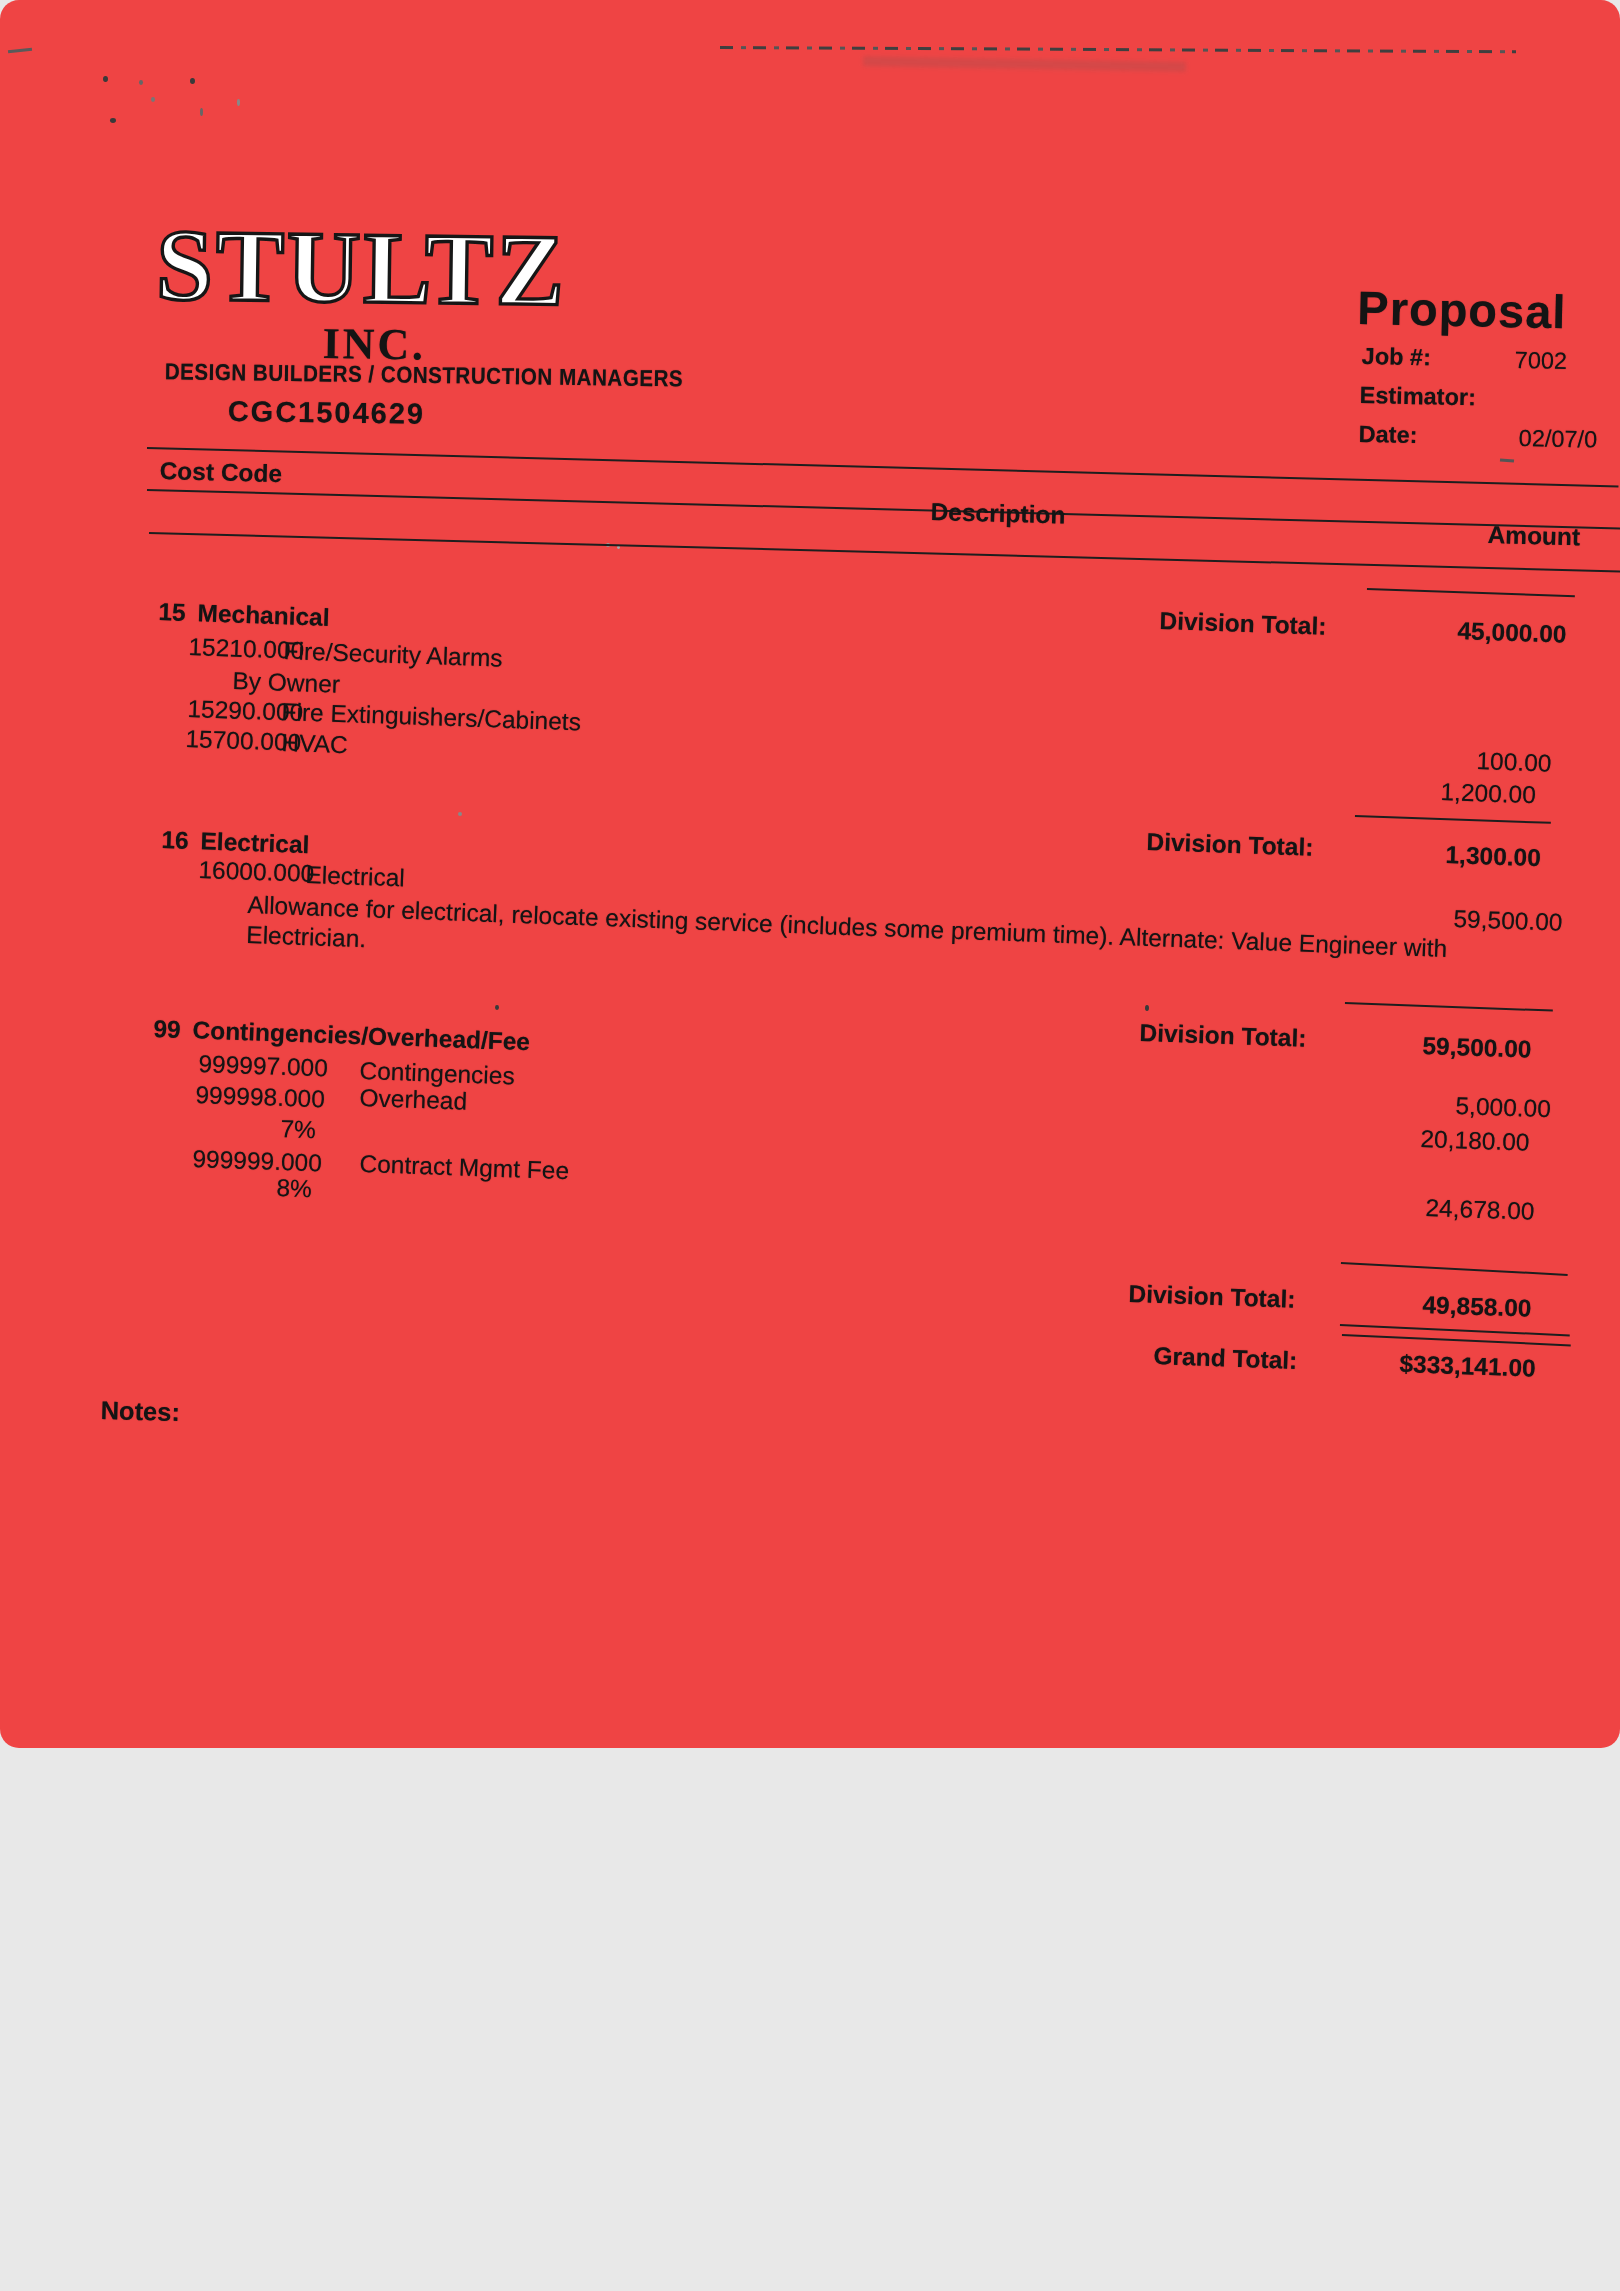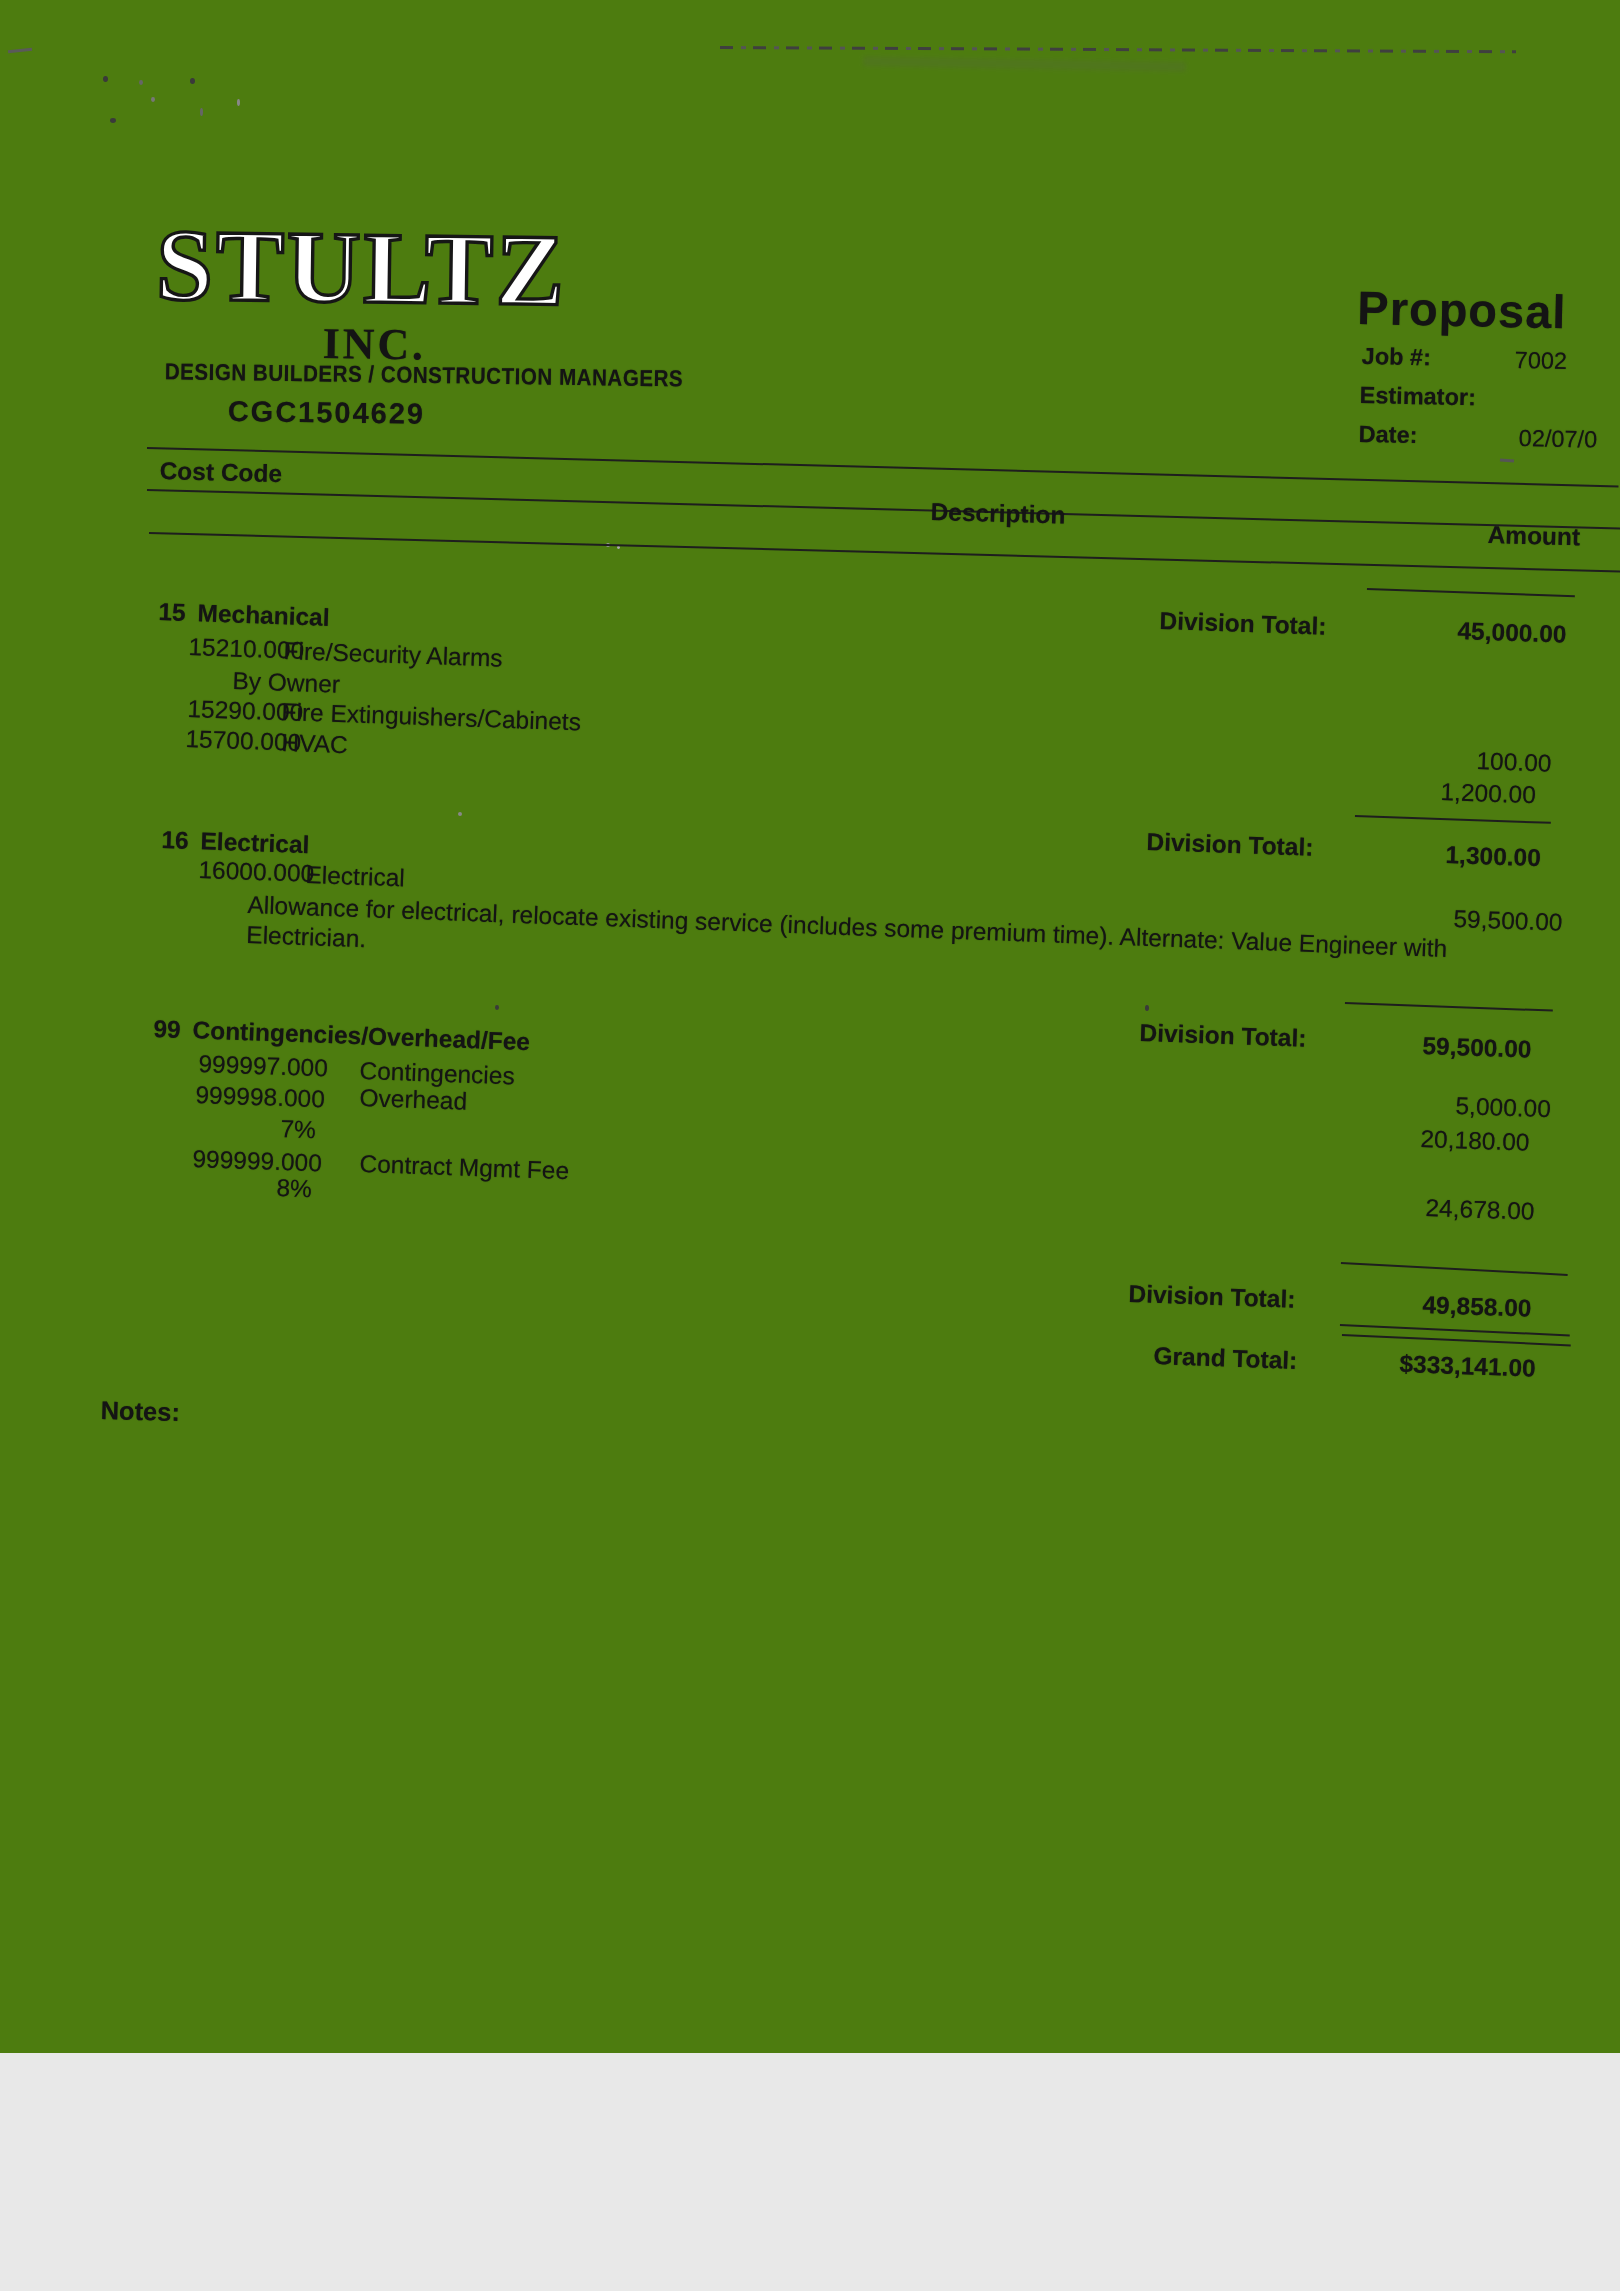--- a/index.html
+++ b/index.html
@@ -1,18 +1,18 @@
 <!DOCTYPE html>
 <html><head>
 <meta charset="utf-8">
 <style>
   html,body{margin:0;padding:0;background:#e8e8e8;}
   .doc{
-    position:relative;width:1620px;height:2053px;background:#4d7c0f;
-    overflow:hidden;font-family:"Liberation Sans",sans-serif;color:#141414;
+    position:relative;width:1620px;height:1748px;background:#ef4444;
+    overflow:hidden;font-family:"Liberation Sans",sans-serif;color:#141414;border-radius:19px;
     -webkit-font-smoothing:antialiased;
   }
   .abs{position:absolute;white-space:nowrap;}
   .ink{text-shadow:0 0 1px rgba(10,10,10,.5);}
   .t08{transform:rotate(.8deg);transform-origin:left top;}
   .t1{transform:rotate(1deg);transform-origin:left top;}
   .t12{transform:rotate(1.2deg);transform-origin:left top;}
   .t15{transform:rotate(1.5deg);transform-origin:left top;}
   .t2{transform:rotate(2deg);transform-origin:left top;}
   .t21{transform:rotate(2.1deg);transform-origin:left top;}

